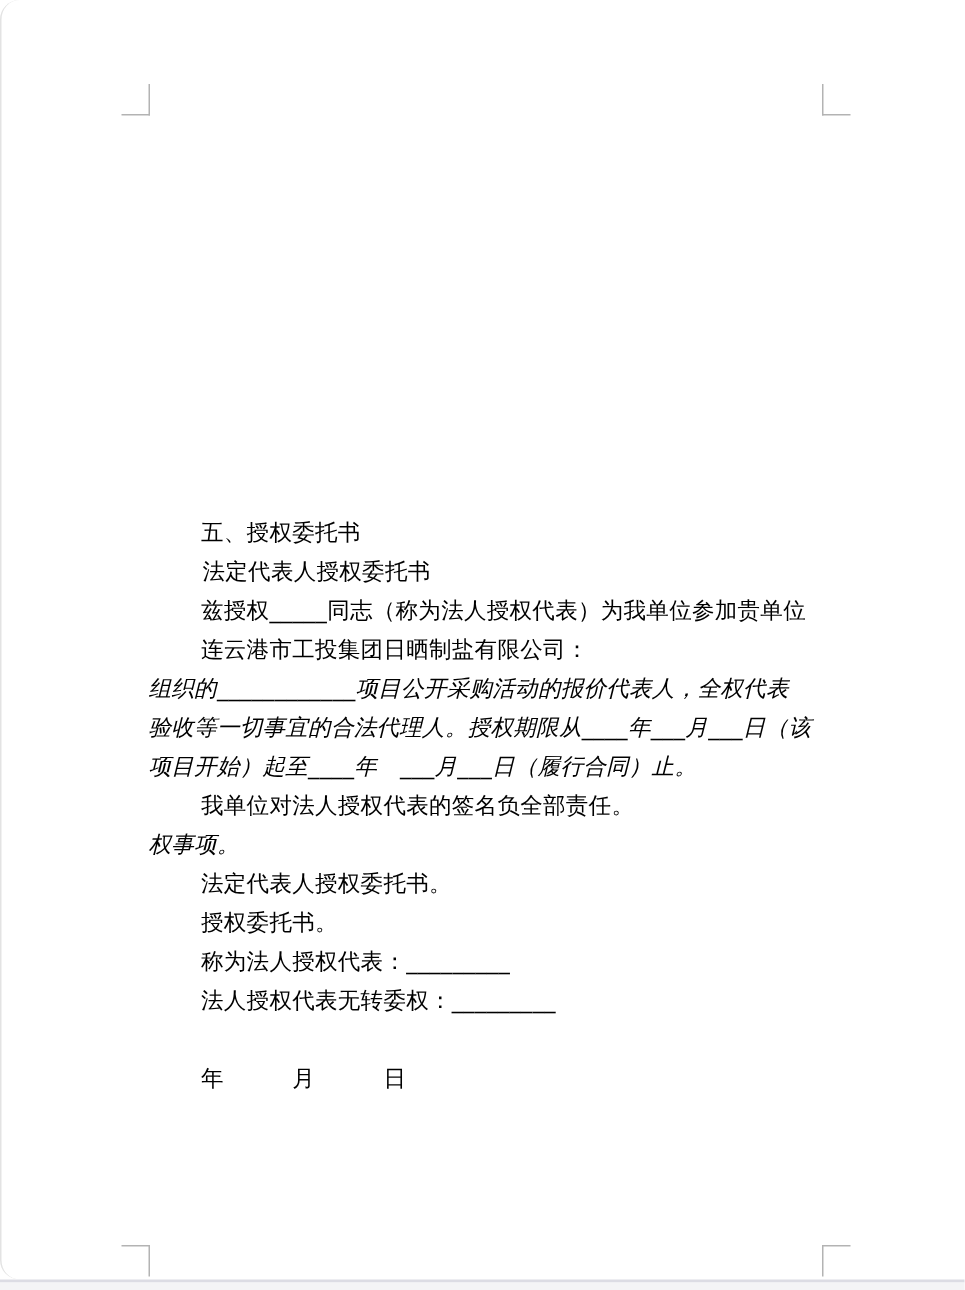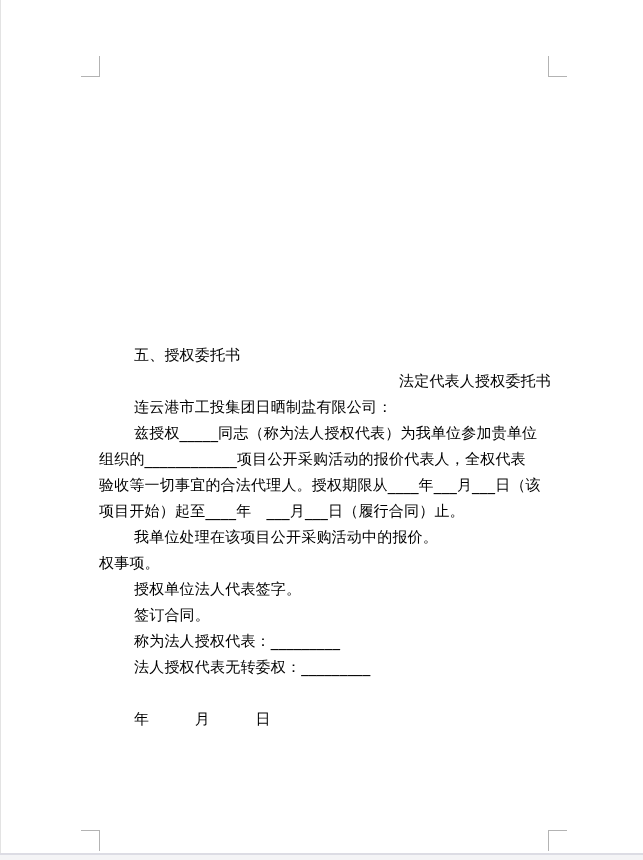--- a/index.html
+++ b/index.html
@@ -11,20 +11,21 @@
     background: #ffffff;
   }
   .page {
     position: absolute;
     left: 0; top: 0;
     width: 643px;
     height: 853px;
     background: #ffffff;
     border-left: 1px solid #e3e3e3;
     box-sizing: border-box;
+    border-radius: 13px;
   }
   
   .page-bottom-edge {
     position: absolute;
     left: 0; top: 853px;
     width: 643px;
     height: 2px;
     background: #dcdce4;
   }
   .workspace-below {
@@ -56,46 +57,46 @@
     font-size: 15px;
     color: #000000;
     letter-spacing: 0.2px;
   }
   .line {
     height: 26px;
     line-height: 26px;
     white-space: pre;
   }
   .line.indent { padding-left: 35px; }
-  .line.flush  { padding-left: 0; }
-  .line.center { text-align: right; padding-left: 36px; }
+  .line.flush  { padding-left: 0; font-style: italic; }
+  .line.center { text-align: left; padding-left: 36px; }
   .line.blank  {  }
 </style>
 </head>
 <body>
 
 <div class="page">
 
   <div class="crop tl"></div>
   <div class="crop tr"></div>
   <div class="crop bl"></div>
   <div class="crop br"></div>
 
   <div class="doc-body">
       <div class="line indent">五、授权委托书</div>
       <div class="line center">法定代表人授权委托书</div>
+      <div class="line indent">兹授权_____同志（称为法人授权代表）为我单位参加贵单位</div>
       <div class="line indent">连云港市工投集团日晒制盐有限公司：</div>
-      <div class="line indent">兹授权_____同志（称为法人授权代表）为我单位参加贵单位</div>
       <div class="line flush">组织的____________项目公开采购活动的报价代表人，全权代表</div>
       <div class="line flush">验收等一切事宜的合法代理人。授权期限从____年___月___日（该</div>
       <div class="line flush">项目开始）起至____年　___月___日（履行合同）止。</div>
-      <div class="line indent">我单位处理在该项目公开采购活动中的报价。</div>
+      <div class="line indent">我单位对法人授权代表的签名负全部责任。</div>
       <div class="line flush">权事项。</div>
-      <div class="line indent">授权单位法人代表签字。</div>
-      <div class="line indent">签订合同。</div>
+      <div class="line indent">法定代表人授权委托书。</div>
+      <div class="line indent">授权委托书。</div>
       <div class="line indent">称为法人授权代表：_________</div>
       <div class="line indent">法人授权代表无转委权：_________</div>
       <div class="line blank"></div>
       <div class="line indent">年　　　月　　　日</div>
     </div>
 
 </div>
 
 <div class="page-bottom-edge"></div>
 <div class="workspace-below"></div>

